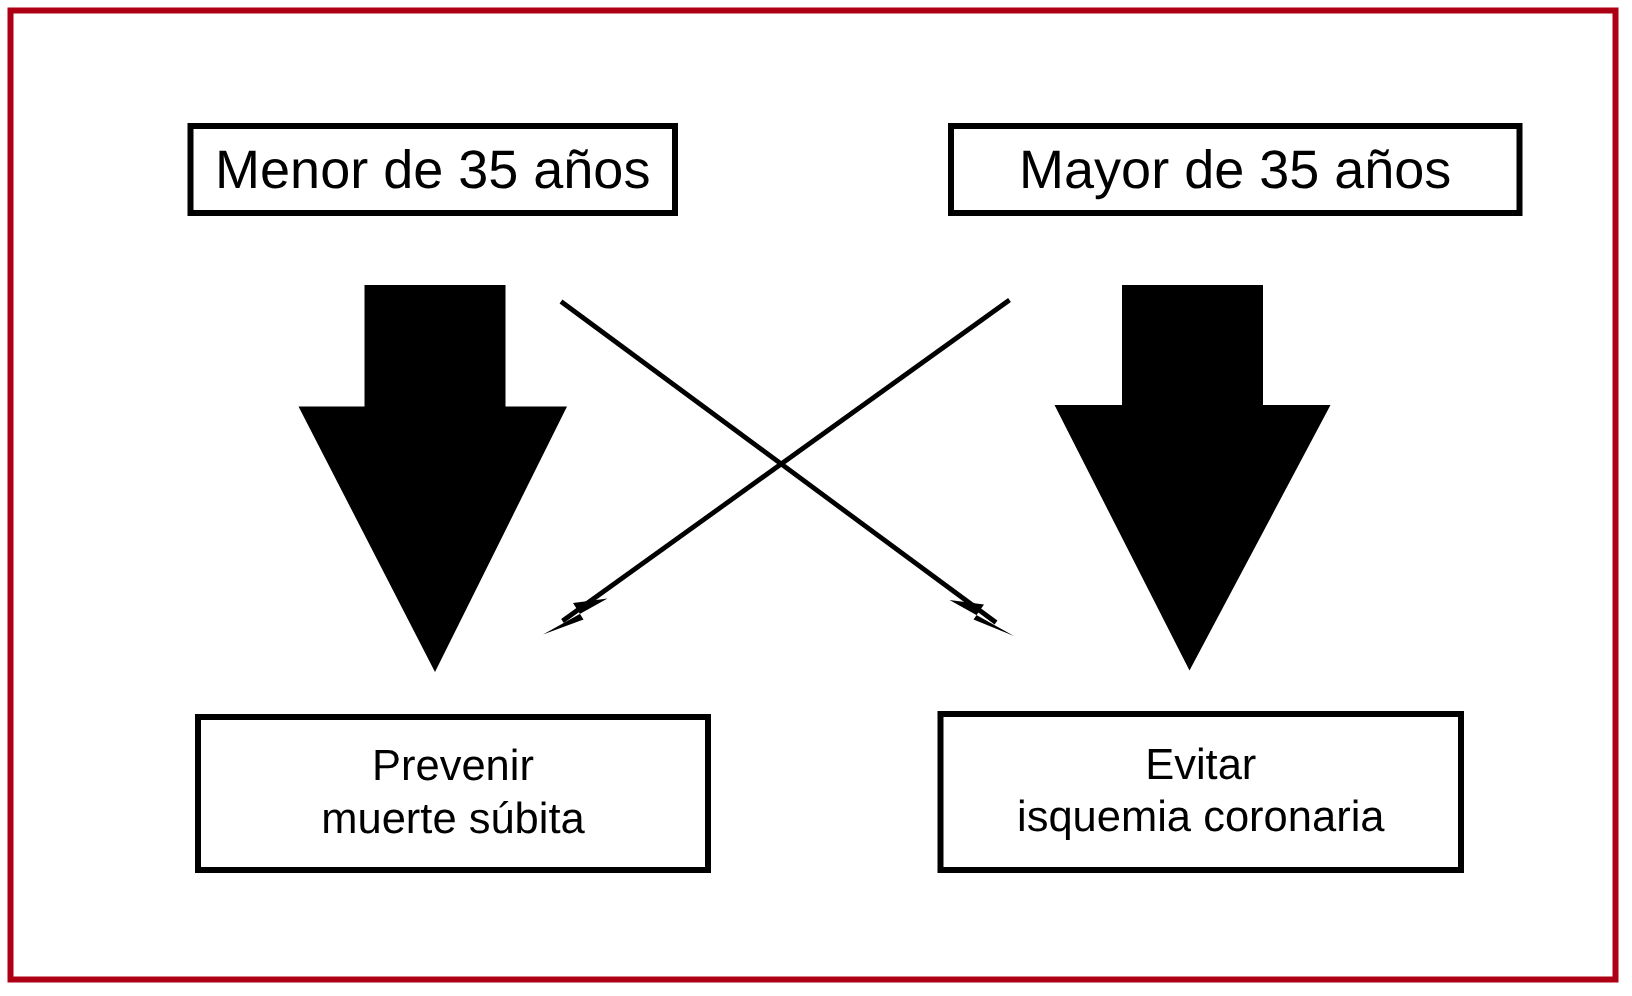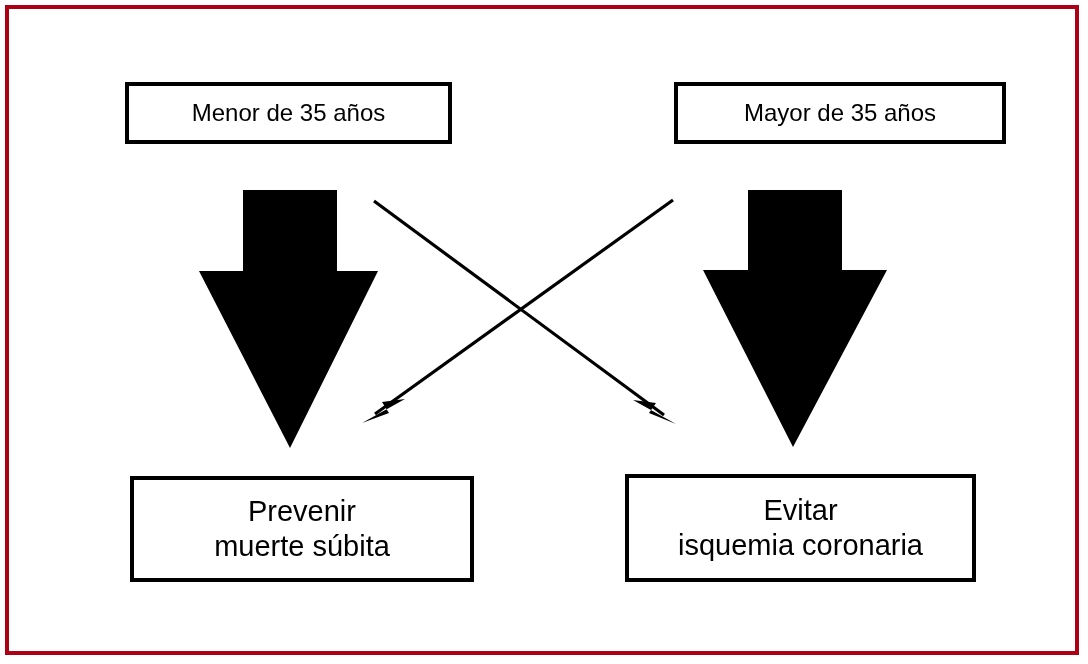--- a/index.html
+++ b/index.html
@@ -38,27 +38,27 @@
     align-items: center;
     justify-content: center;
     text-align: center;
     color: #000000;
     line-height: 1.12;
     letter-spacing: 0px;
   }
   .node-box .label {
     display: block;
     white-space: pre-line;
-    font-size: 24px;
+    font-size: 36px;
     font-family: "Liberation Sans", sans-serif;
     font-weight: 400;
   }
   
   #box-young  { left: 125px; top: 82px;  width: 327px; height: 62px; }
-  #box-older  { left: 632px; top: 82px;  width: 332px; height: 62px; margin-left: 42px; }
+  #box-older  { left: 632px; top: 82px;  width: 383px; height: 62px; }
   #box-sudden { left: 116px; top: 476px; width: 344px; height: 106px; margin-left: 14px; }
   #box-ischem { left: 625px; top: 474px; width: 351px; height: 108px; }
 
   #box-sudden .label, #box-ischem .label { font-size: 29px; line-height: 1.2; }
 
   .svg-layer {
     position: absolute;
     left: 0;
     top: 0;
     width: 1088px;

